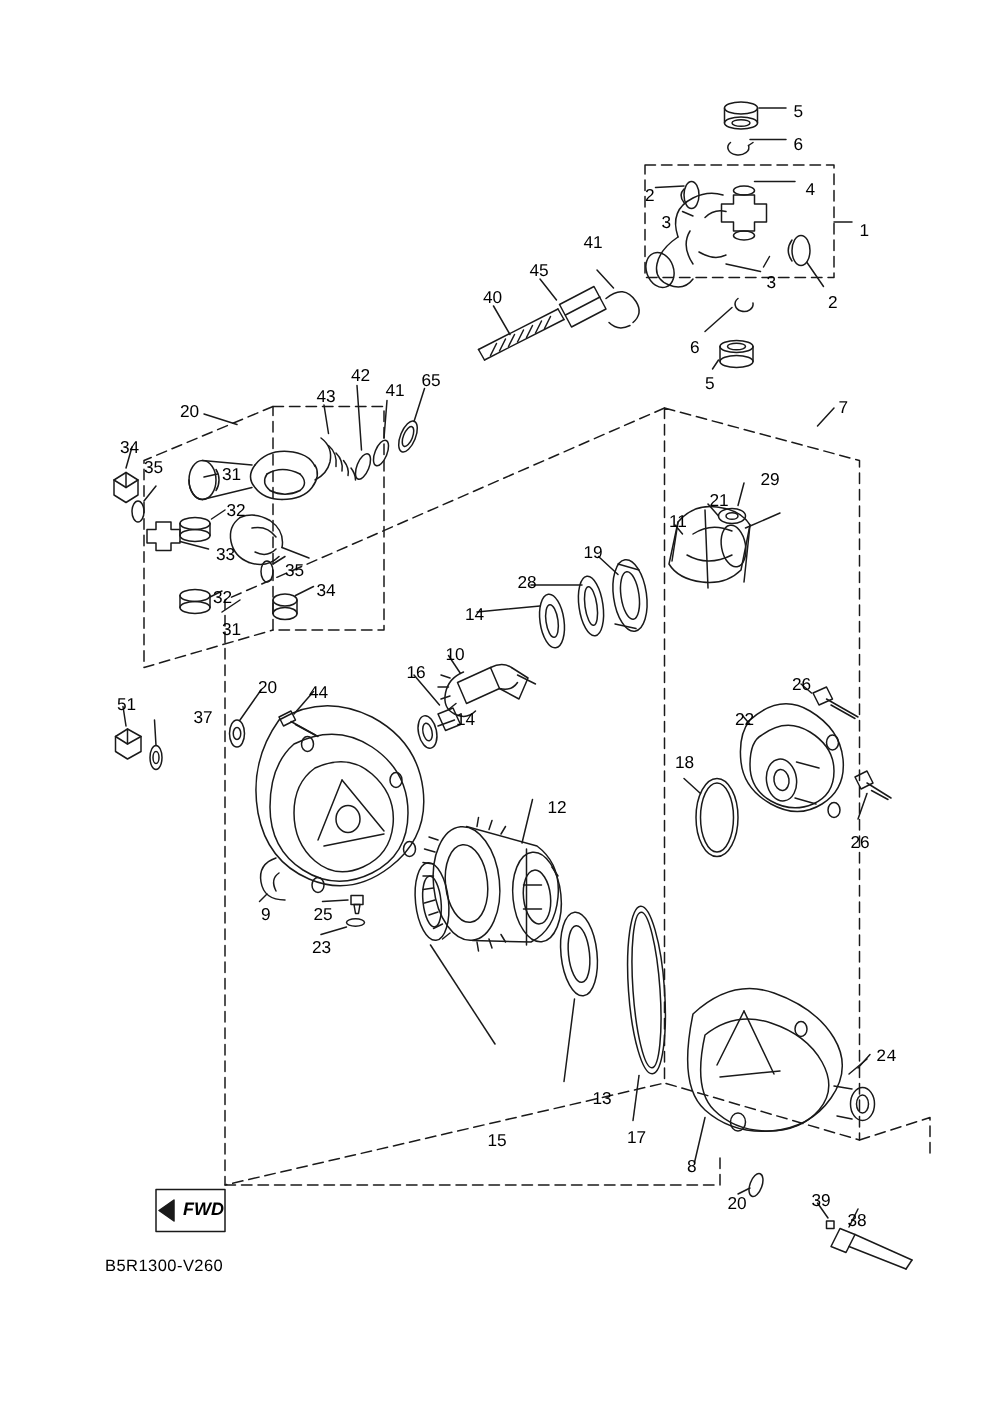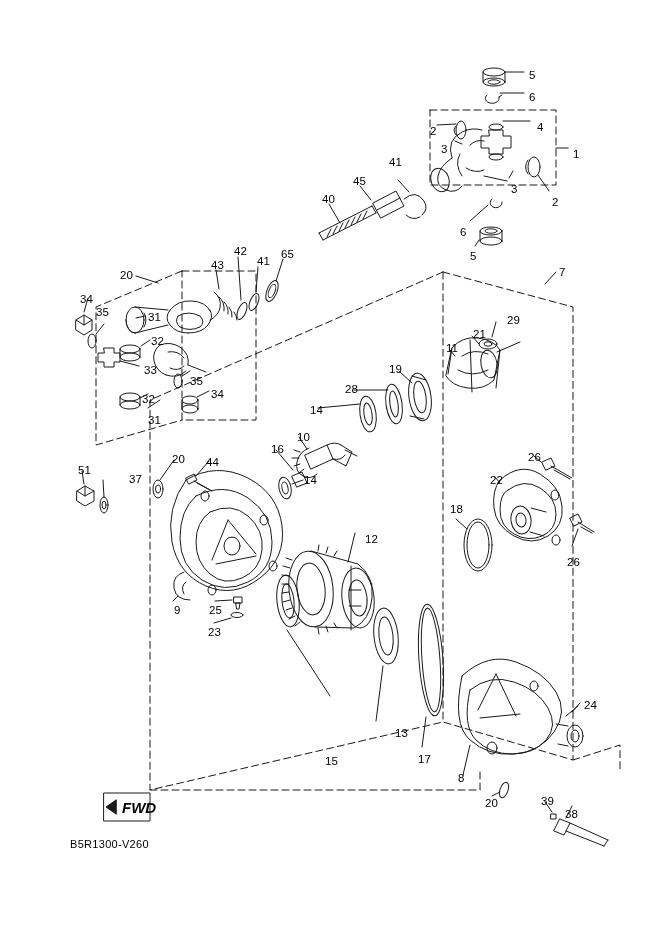--- a/index.html
+++ b/index.html
@@ -45,21 +45,21 @@
     left: 104px;
     top: 793px;
     width: 46px;
     height: 28px;
   }
   .fwd-label {
     position: absolute;
     left: 18px;
     top: 6px;
     font-family: "Liberation Sans", sans-serif;
-    font-size: 15px;
+    font-size: 12px;
     font-weight: bold;
     font-style: italic;
     color: #000000;
   }
 </style>
 </head>
 <body>
 
 <div id="page">
 
@@ -564,19 +564,19 @@
       <div class="callout" style="left: 450px; top: 503px;">18</div>
       <div class="callout" style="left: 567px; top: 556px;">26</div>
       <div class="callout" style="left: 365px; top: 533px;">12</div>
       <div class="callout" style="left: 174px; top: 604px;">9</div>
       <div class="callout" style="left: 209px; top: 604px;">25</div>
       <div class="callout" style="left: 208px; top: 626px;">23</div>
       <div class="callout" style="left: 325px; top: 718px; margin-top: 37px;">15</div>
       <div class="callout" style="left: 381px; top: 727px; margin-left: 14px;">13</div>
       <div class="callout" style="left: 418px; top: 753px;">17</div>
       <div class="callout" style="left: 458px; top: 772px;">8</div>
-      <div class="callout" style="left: 584px; top: 699px;">24</div>
+      <div class="callout" style="left: 584px; top: 699px; font-family: Liberation Mono, monospace;">24</div>
       <div class="callout" style="left: 485px; top: 797px;">20</div>
       <div class="callout" style="left: 541px; top: 795px;">39</div>
       <div class="callout" style="left: 565px; top: 808px;">38</div>
     </div>
 
 </div>
 
 </body></html>

